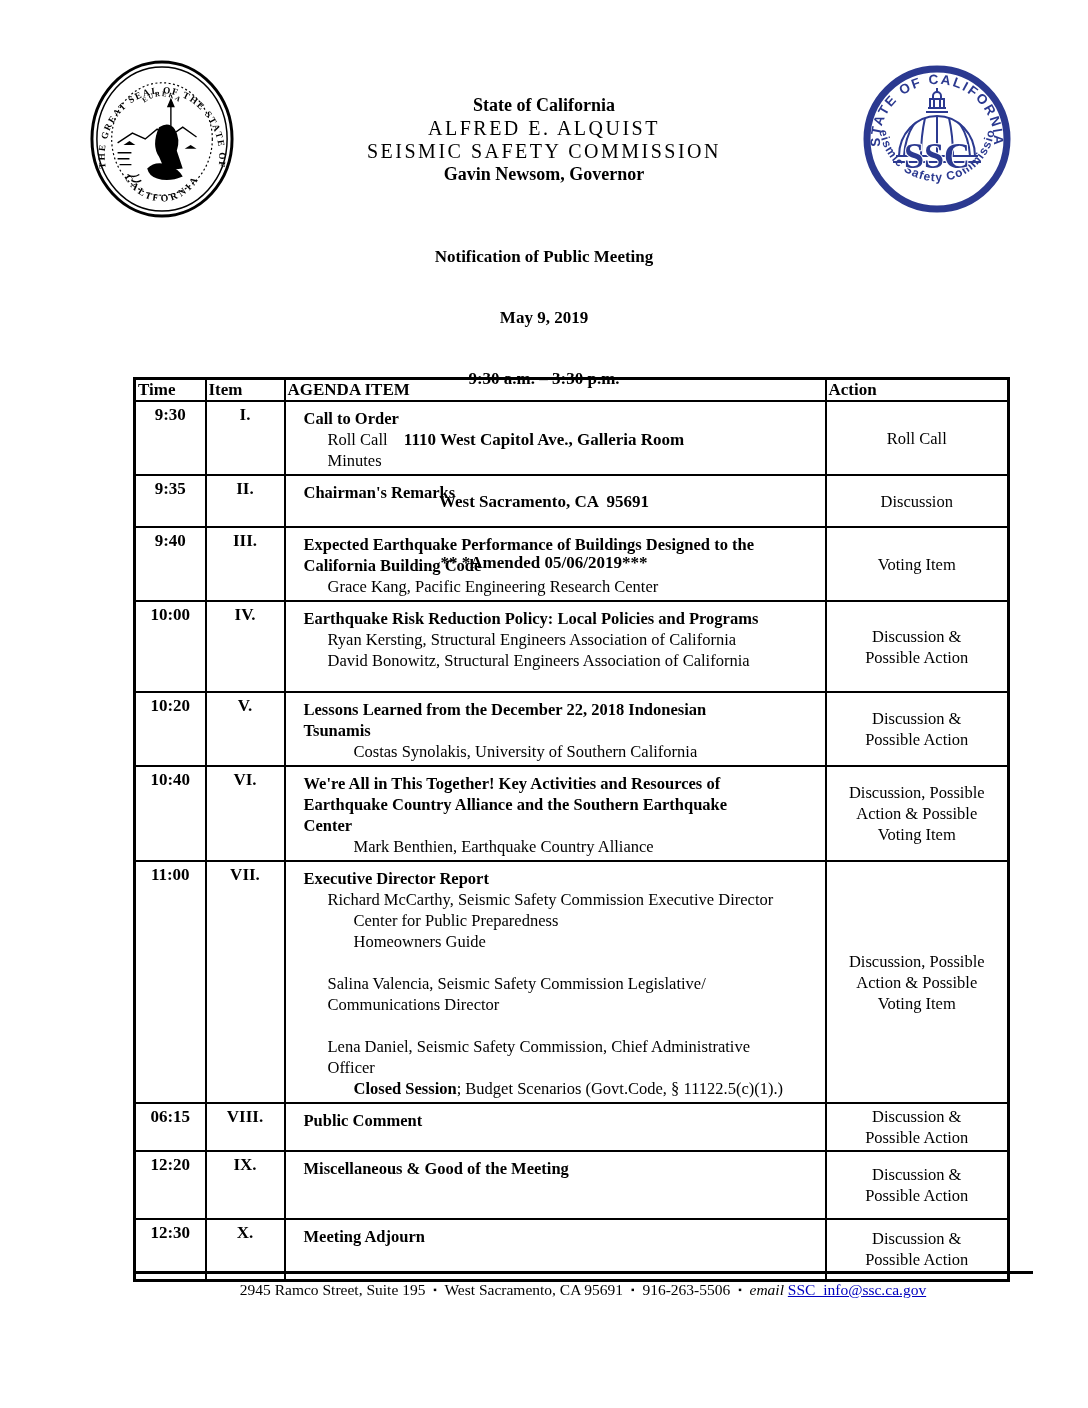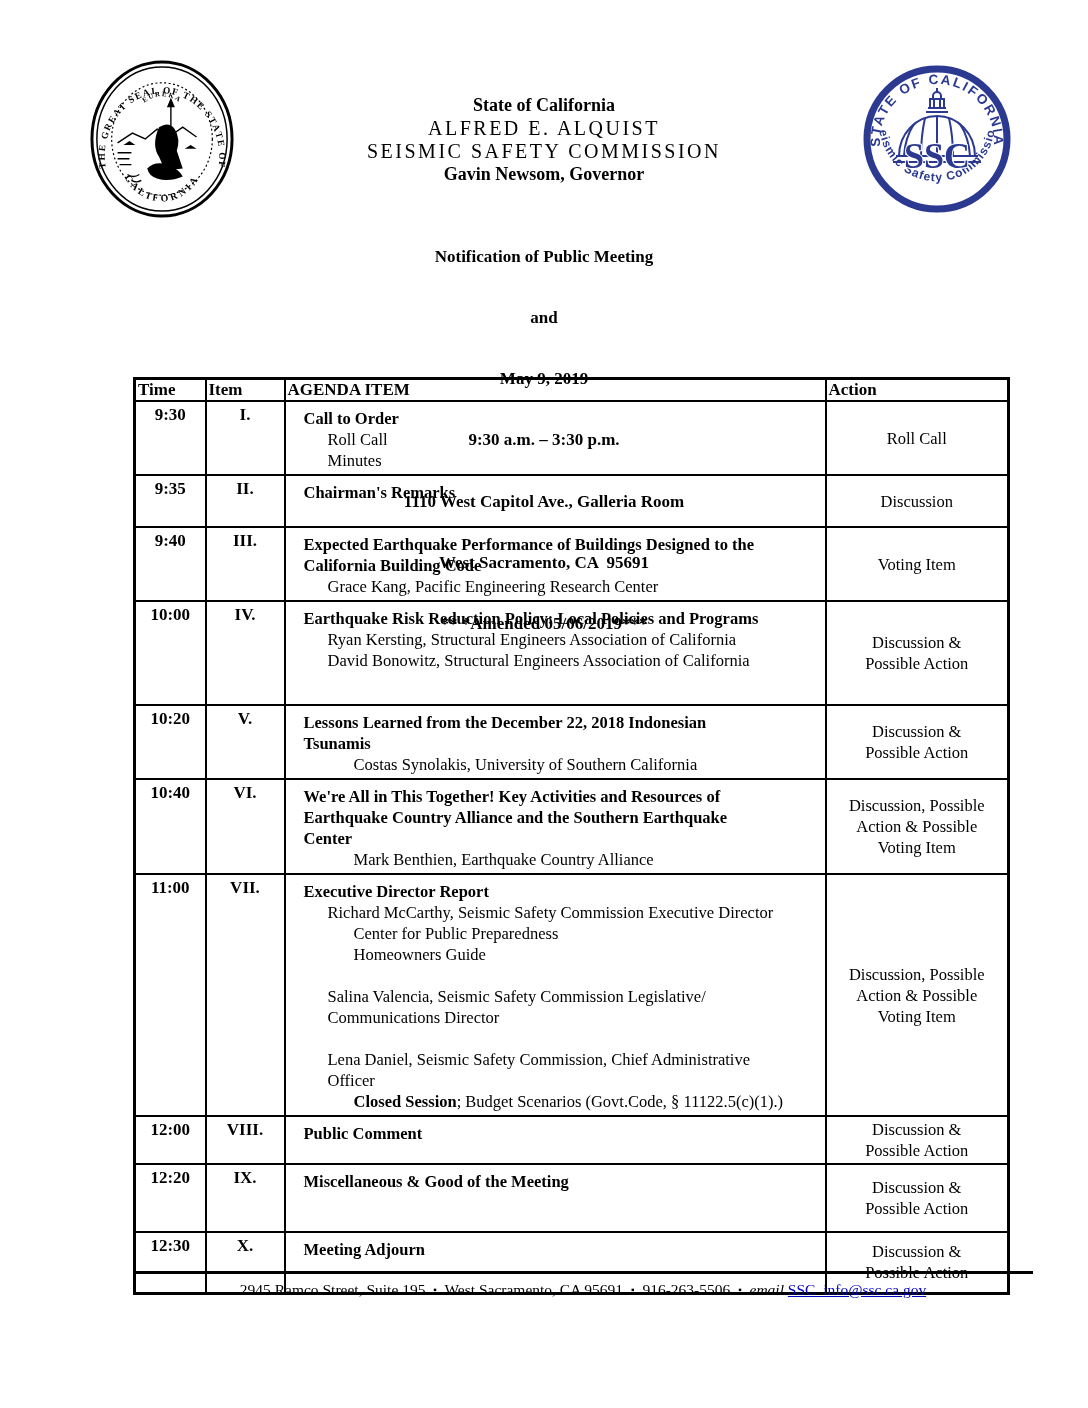--- a/index.html
+++ b/index.html
@@ -33,21 +33,21 @@
   td.agenda-cell{ vertical-align:top; padding:6px 8px 3px 18px; font-size:16.5px; line-height:21px; }
   td.action-cell{ text-align:center; vertical-align:middle; font-size:16.5px; line-height:21px; padding:2px 6px; }
   .agenda-line{ min-height:21px; }
   .agenda-line .bold{ font-weight:bold; }
   .ind0{ padding-left:0; } .ind1{ padding-left:24px; } .ind2{ padding-left:50px; }
 
   
   .agenda-table tbody tr:nth-child(1){ height:62px; }
   .agenda-table tbody tr:nth-child(2){ height:52px; }
   .agenda-table tbody tr:nth-child(3){ height:69px; }
-  .agenda-table tbody tr:nth-child(4){ height:104px; }
+  .agenda-table tbody tr:nth-child(4){ height:91px; }
   .agenda-table tbody tr:nth-child(5){ height:64px; }
   .agenda-table tbody tr:nth-child(6){ height:81px; }
   .agenda-table tbody tr:nth-child(7){ height:237px; }
   .agenda-table tbody tr:nth-child(8){ height:48px; }
   .agenda-table tbody tr:nth-child(9){ height:68px; }
   .agenda-table tbody tr:nth-child(10){ height:61px; }
 
   
   .footer-rule{ position:absolute; left:133px; top:1271px; width:900px; height:3px; background:#000; }
   .footer-text{ position:absolute; left:133px; top:1281px; width:900px; text-align:center;
@@ -121,21 +121,20 @@
 
   <div class="header-text">
     <div class="ht-bold">State of California</div>
     <div class="ht-caps">ALFRED E. ALQUIST</div>
     <div class="ht-caps">SEISMIC SAFETY COMMISSION</div>
     <div class="ht-bold">Gavin Newsom, Governor</div>
   </div>
 
   <div class="notice">
     <div>Notification of Public Meeting</div>
-    <div>and</div>
     <div>May 9, 2019</div>
     <div>9:30 a.m. – 3:30 p.m.</div>
     <div>1110 West Capitol Ave., Galleria Room</div>
     <div>West Sacramento, CA  95691</div>
     <div>** *Amended 05/06/2019***</div>
   </div>
 
   <table class="agenda-table">
     <colgroup>
       <col class="c-time">
@@ -243,21 +242,21 @@
             <div class="agenda-line ind1"><span>Officer</span></div>
             <div class="agenda-line ind2"><span class="bold">Closed Session</span><span>; Budget Scenarios (Govt.Code, § 11122.5(c)(1).)</span></div>
           </td>
           <td class="action-cell">
             <div>Discussion, Possible</div>
             <div>Action &amp; Possible</div>
             <div>Voting Item</div>
           </td>
         </tr>
         <tr>
-          <td class="time-cell">12:00</td>
+          <td class="time-cell">06:15</td>
           <td class="item-cell">VIII.</td>
           <td class="agenda-cell">
             <div class="agenda-line ind0"><span class="bold">Public Comment</span></div>
           </td>
           <td class="action-cell">
             <div>Discussion &amp;</div>
             <div>Possible Action</div>
           </td>
         </tr>
         <tr>

